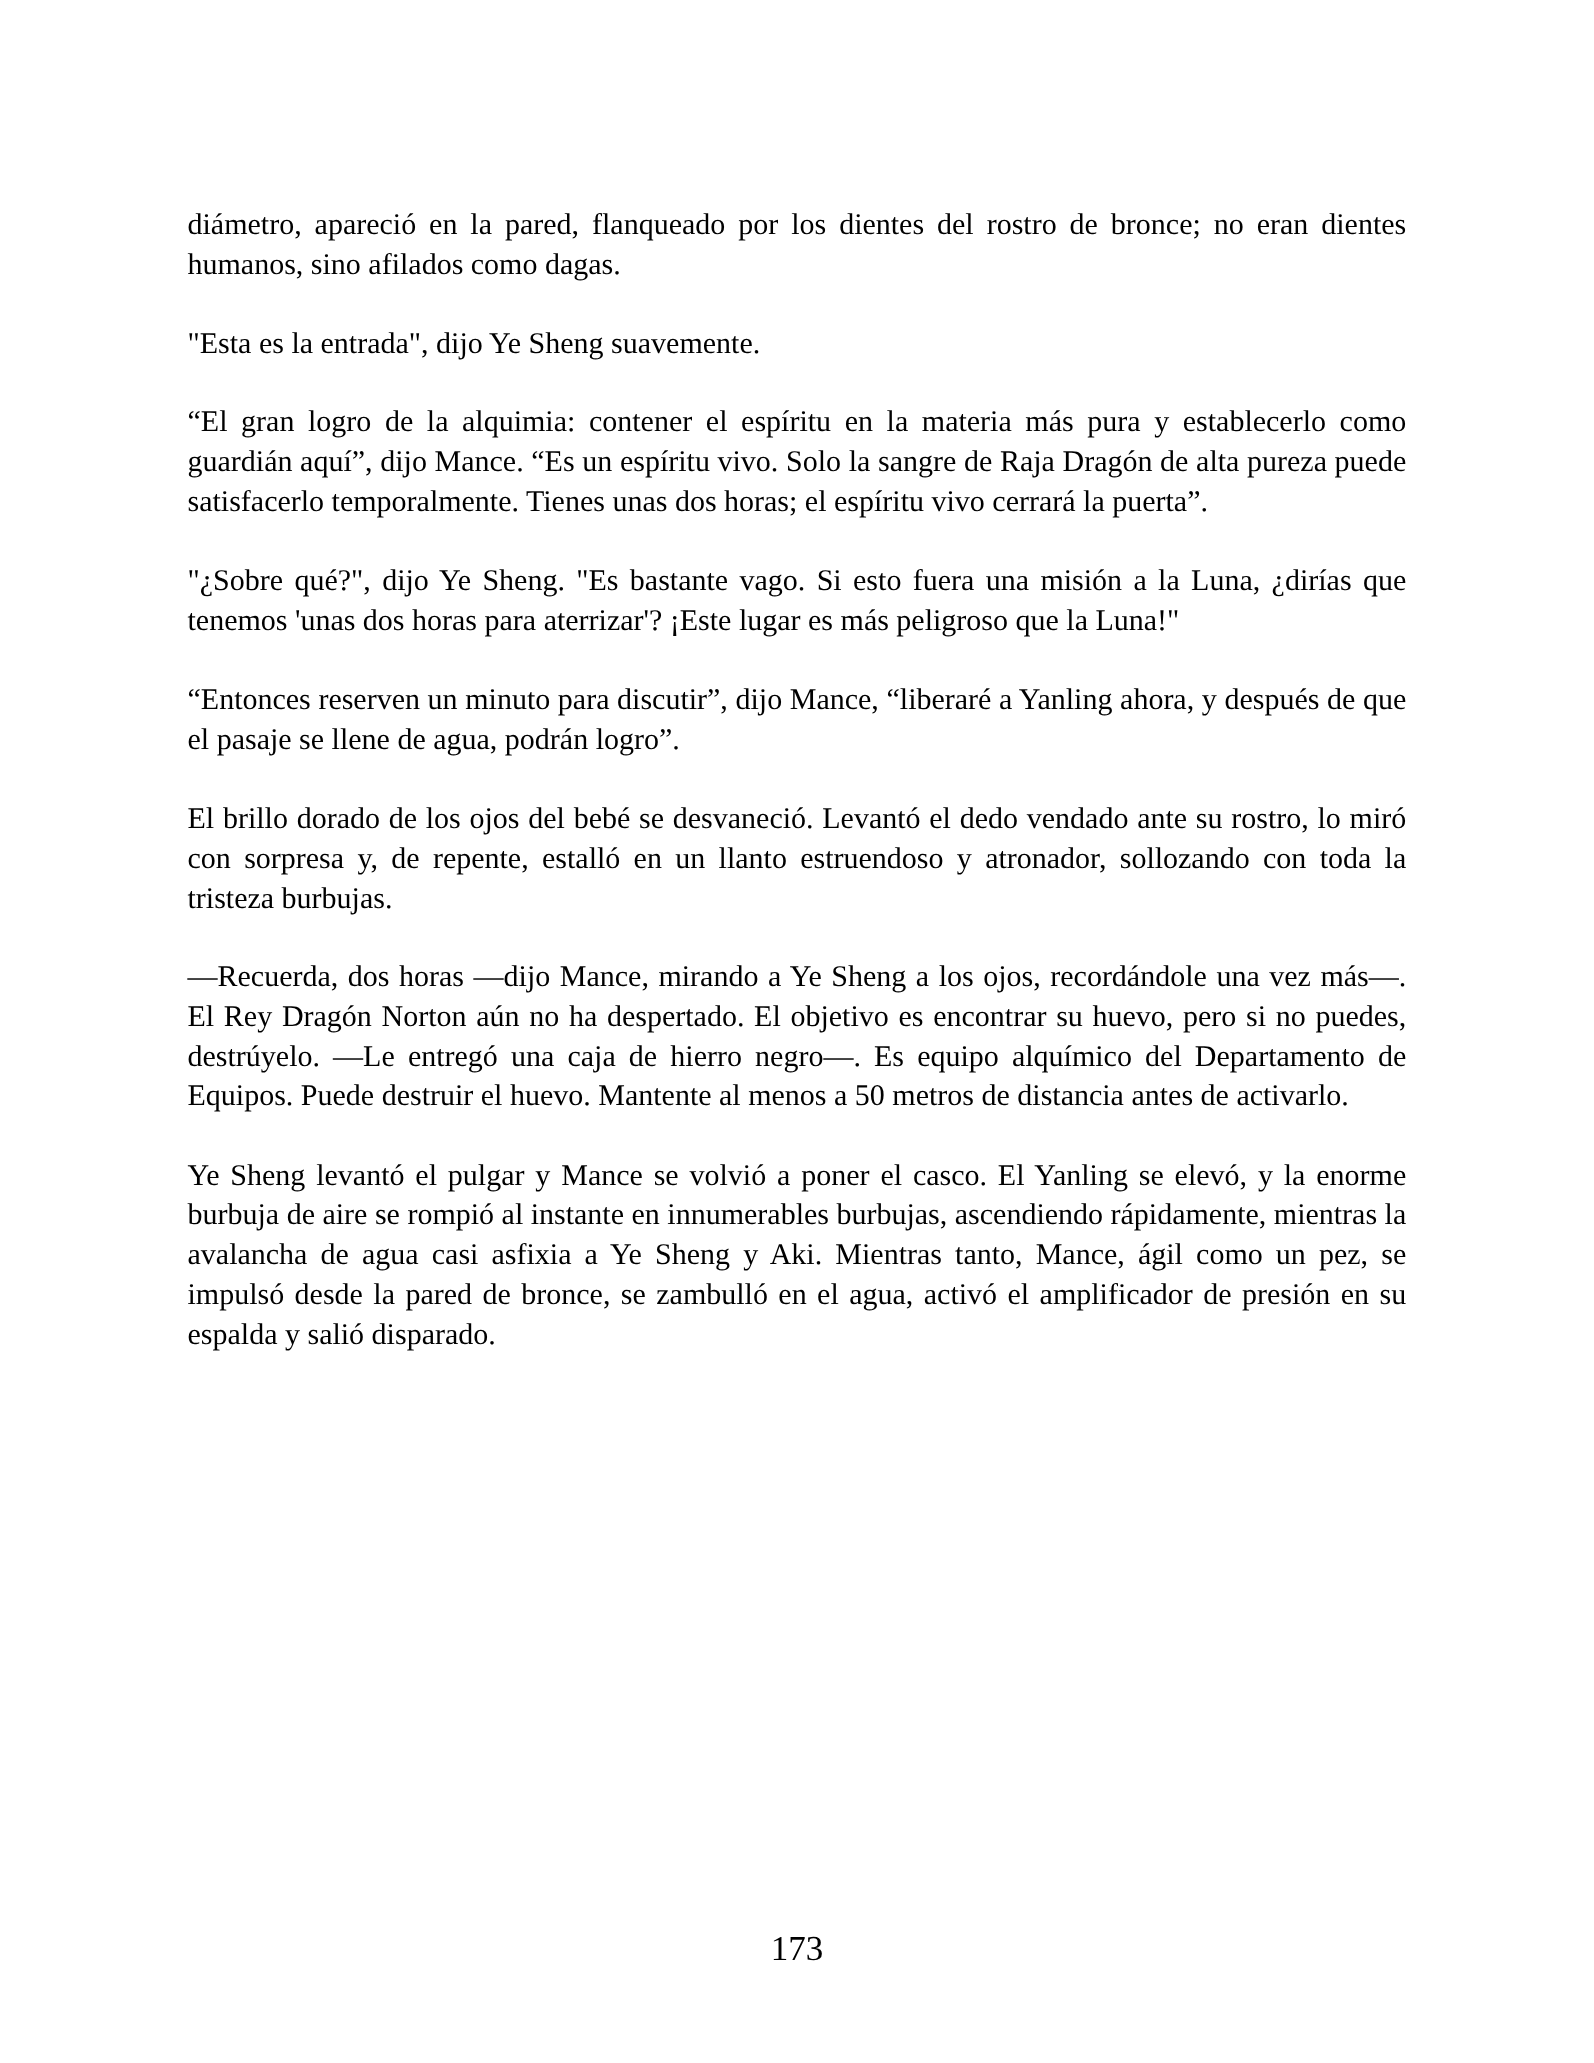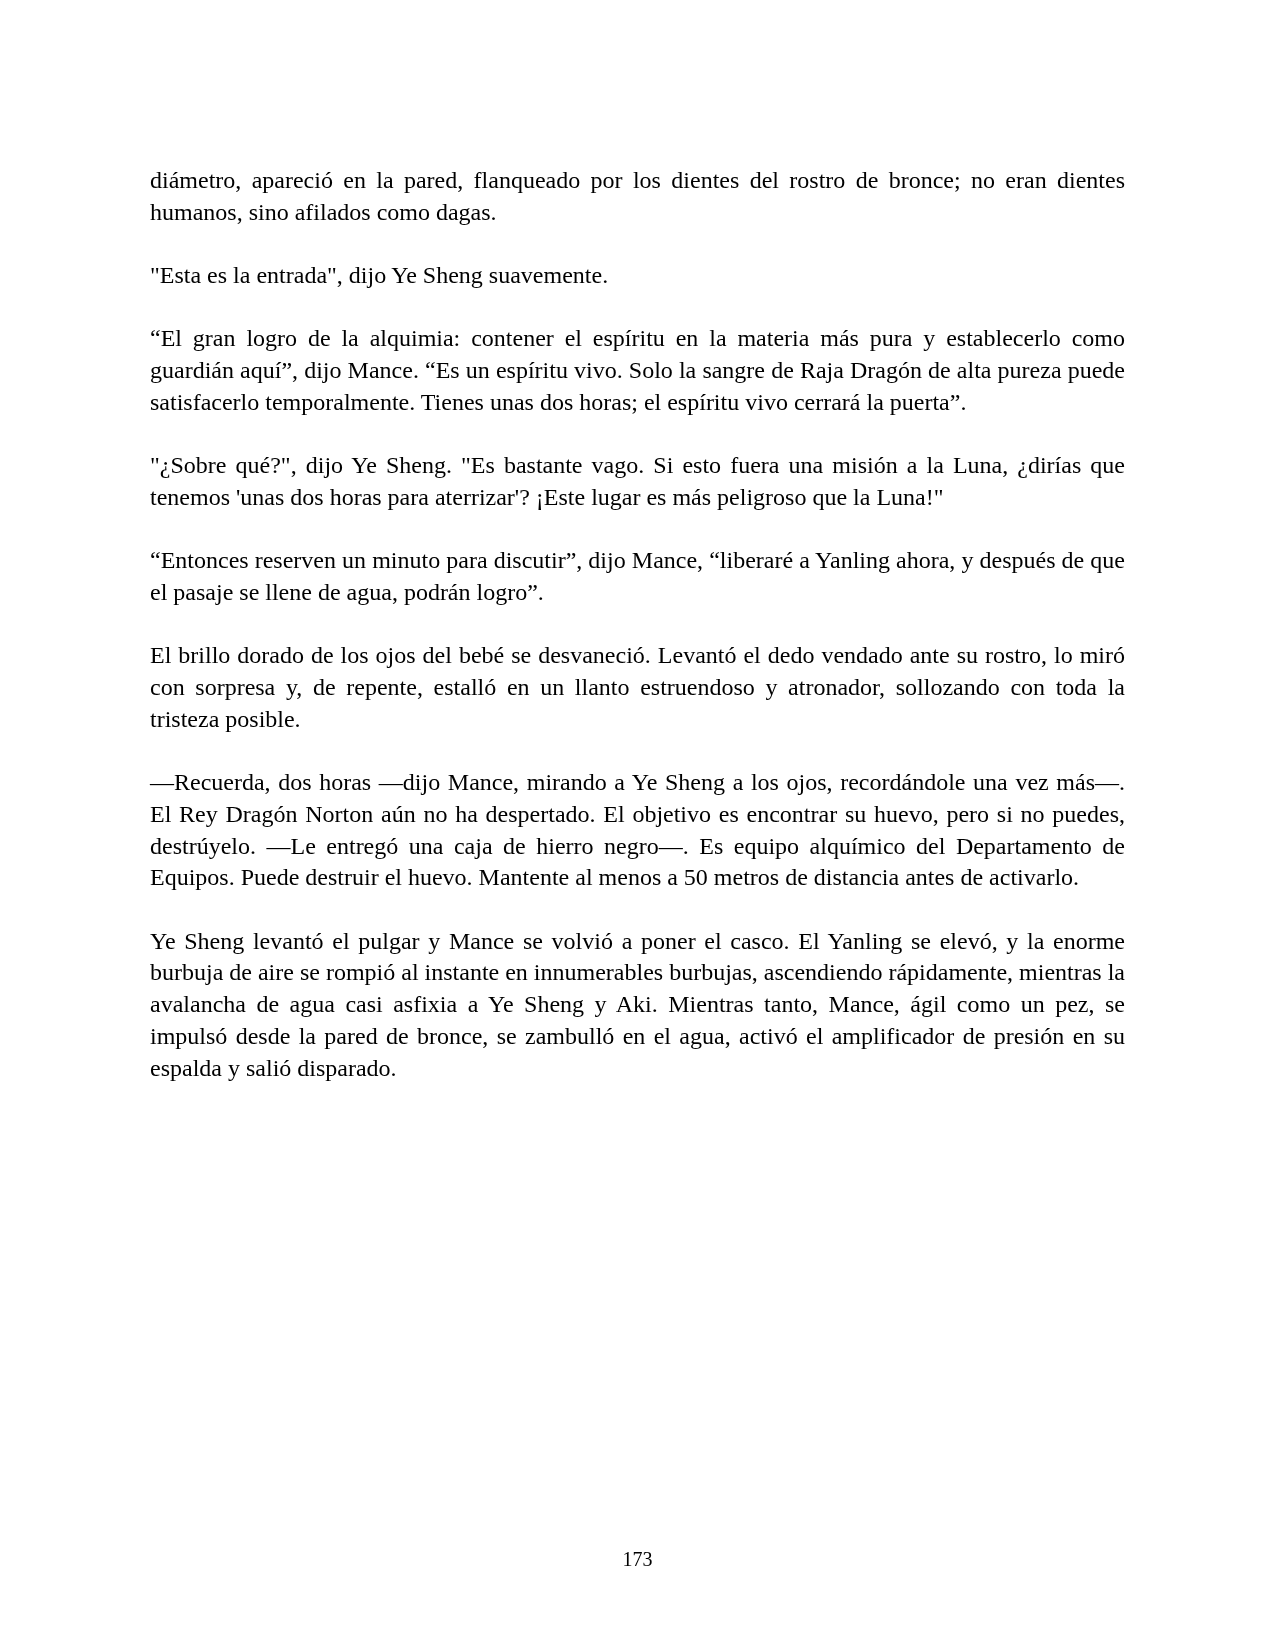--- a/index.html
+++ b/index.html
@@ -29,31 +29,31 @@
     margin: 0 0 31.7px 0;
     padding: 0;
     white-space: pre-line; 
   }
   .page-number {
     position: absolute;
     top: 1544px;
     left: 0;
     width: 1275px;
     text-align: center;
-    font-size: 20px;
+    font-size: 28px;
     line-height: 31.7px;
   }
 </style>
 </head>
 <body>
 
 <div class="text-block">
   <p>diámetro, apareció en la pared, flanqueado por los dientes del rostro de bronce; no eran dientes humanos, sino afilados como dagas.</p>
   <p>"Esta es la entrada", dijo Ye Sheng suavemente.</p>
   <p>“El gran logro de la alquimia: contener el espíritu en la materia más pura y establecerlo como guardián aquí”, dijo Mance. “Es un espíritu vivo. Solo la sangre de Raja Dragón de alta pureza puede satisfacerlo temporalmente. Tienes unas dos horas; el espíritu vivo cerrará la puerta”.</p>
   <p>"¿Sobre qué?", dijo Ye Sheng. "Es bastante vago. Si esto fuera una misión a la Luna, ¿dirías que tenemos 'unas dos horas para aterrizar'? ¡Este lugar es más peligroso que la Luna!"</p>
   <p>“Entonces reserven un minuto para discutir”, dijo Mance, “liberaré a Yanling ahora, y después de que el pasaje se llene de agua, podrán logro”.</p>
-  <p>El brillo dorado de los ojos del bebé se desvaneció. Levantó el dedo vendado ante su rostro, lo miró con sorpresa y, de repente, estalló en un llanto estruendoso y atronador, sollozando con toda la tristeza posible.</p>
+  <p>El brillo dorado de los ojos del bebé se desvaneció. Levantó el dedo vendado ante su rostro, lo miró con sorpresa y, de repente, estalló en un llanto estruendoso y atronador, sollozando con toda la tristeza burbujas.</p>
   <p>—Recuerda, dos horas —dijo Mance, mirando a Ye Sheng a los ojos, recordándole una vez más—. El Rey Dragón Norton aún no ha despertado. El objetivo es encontrar su huevo, pero si no puedes, destrúyelo. —Le entregó una caja de hierro negro—. Es equipo alquímico del Departamento de Equipos. Puede destruir el huevo. Mantente al menos a 50 metros de distancia antes de activarlo.</p>
   <p>Ye Sheng levantó el pulgar y Mance se volvió a poner el casco. El Yanling se elevó, y la enorme burbuja de aire se rompió al instante en innumerables burbujas, ascendiendo rápidamente, mientras la avalancha de agua casi asfixia a Ye Sheng y Aki. Mientras tanto, Mance, ágil como un pez, se impulsó desde la pared de bronce, se zambulló en el agua, activó el amplificador de presión en su espalda y salió disparado.</p>
 </div>
 
 <div class="page-number">173</div>
 
 </body></html>

